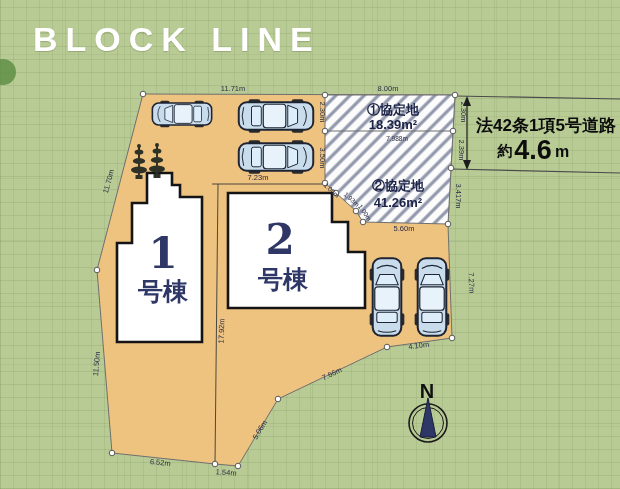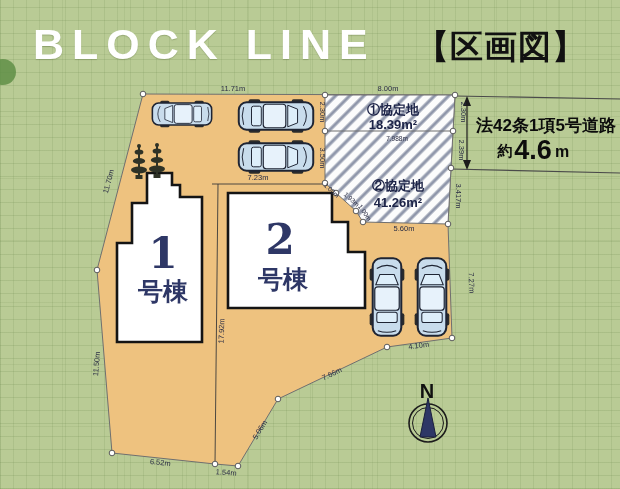--- a/index.html
+++ b/index.html
@@ -10,21 +10,21 @@
     background-color:#b9cb95;
     background-image:
       repeating-linear-gradient(0deg, rgba(100,130,70,.18) 0 1px, transparent 1px 13px),
       repeating-linear-gradient(90deg, rgba(100,130,70,.15) 0 1px, transparent 1px 13px),
       repeating-linear-gradient(0deg, rgba(90,120,60,.10) 0 1px, transparent 1px 62px),
       repeating-linear-gradient(90deg, rgba(90,120,60,.10) 0 1px, transparent 1px 62px);
     font-family:"Liberation Sans", sans-serif;
   }
   .title-latin{
     position:absolute;left:33px;top:20px;
-    font-size:43px;font-weight:bold;color:#ffffff;
+    font-size:34px;font-weight:bold;color:#ffffff;
     letter-spacing:8px;white-space:nowrap;
     text-shadow:0 1px 1px rgba(90,110,60,.35);
   }
   .title-jp{
     position:absolute;left:416px;top:25px;
     font-size:33px;font-weight:bold;color:#111111;
     white-space:nowrap;letter-spacing:1px;
   }
   svg{position:absolute;left:0;top:0;}
   svg text{font-family:"Liberation Sans", sans-serif;}
@@ -38,21 +38,20 @@
   .road-val{font-size:27px;font-weight:bold;fill:#0c0c0c;}
   .road-unit{font-size:16px;font-weight:bold;fill:#0c0c0c;}
   .compass-n{font-size:20px;font-weight:bold;fill:#101010;}
 </style>
 </head>
 <body>
 
 <div class="stage">
 
   <div class="title-latin">BLOCK LINE</div>
-  <div class="title-jp">【区画図】</div>
 
   <svg width="620" height="489" viewBox="0 0 620 489">
     <defs>
       <pattern id="hatch" width="10" height="10" patternUnits="userSpaceOnUse" patternTransform="rotate(-45)">
         <rect width="10" height="10" fill="#fcfcfc"></rect>
         <line x1="0" y1="5" x2="10" y2="5" stroke="#9097ab" stroke-width="3.2"></line>
       </pattern>
       <g id="car">
         <rect x="-28" y="-17" width="12" height="5" rx="2" fill="#2b2b2b"></rect>
         <rect x="-28" y="12" width="12" height="5" rx="2" fill="#2b2b2b"></rect>

